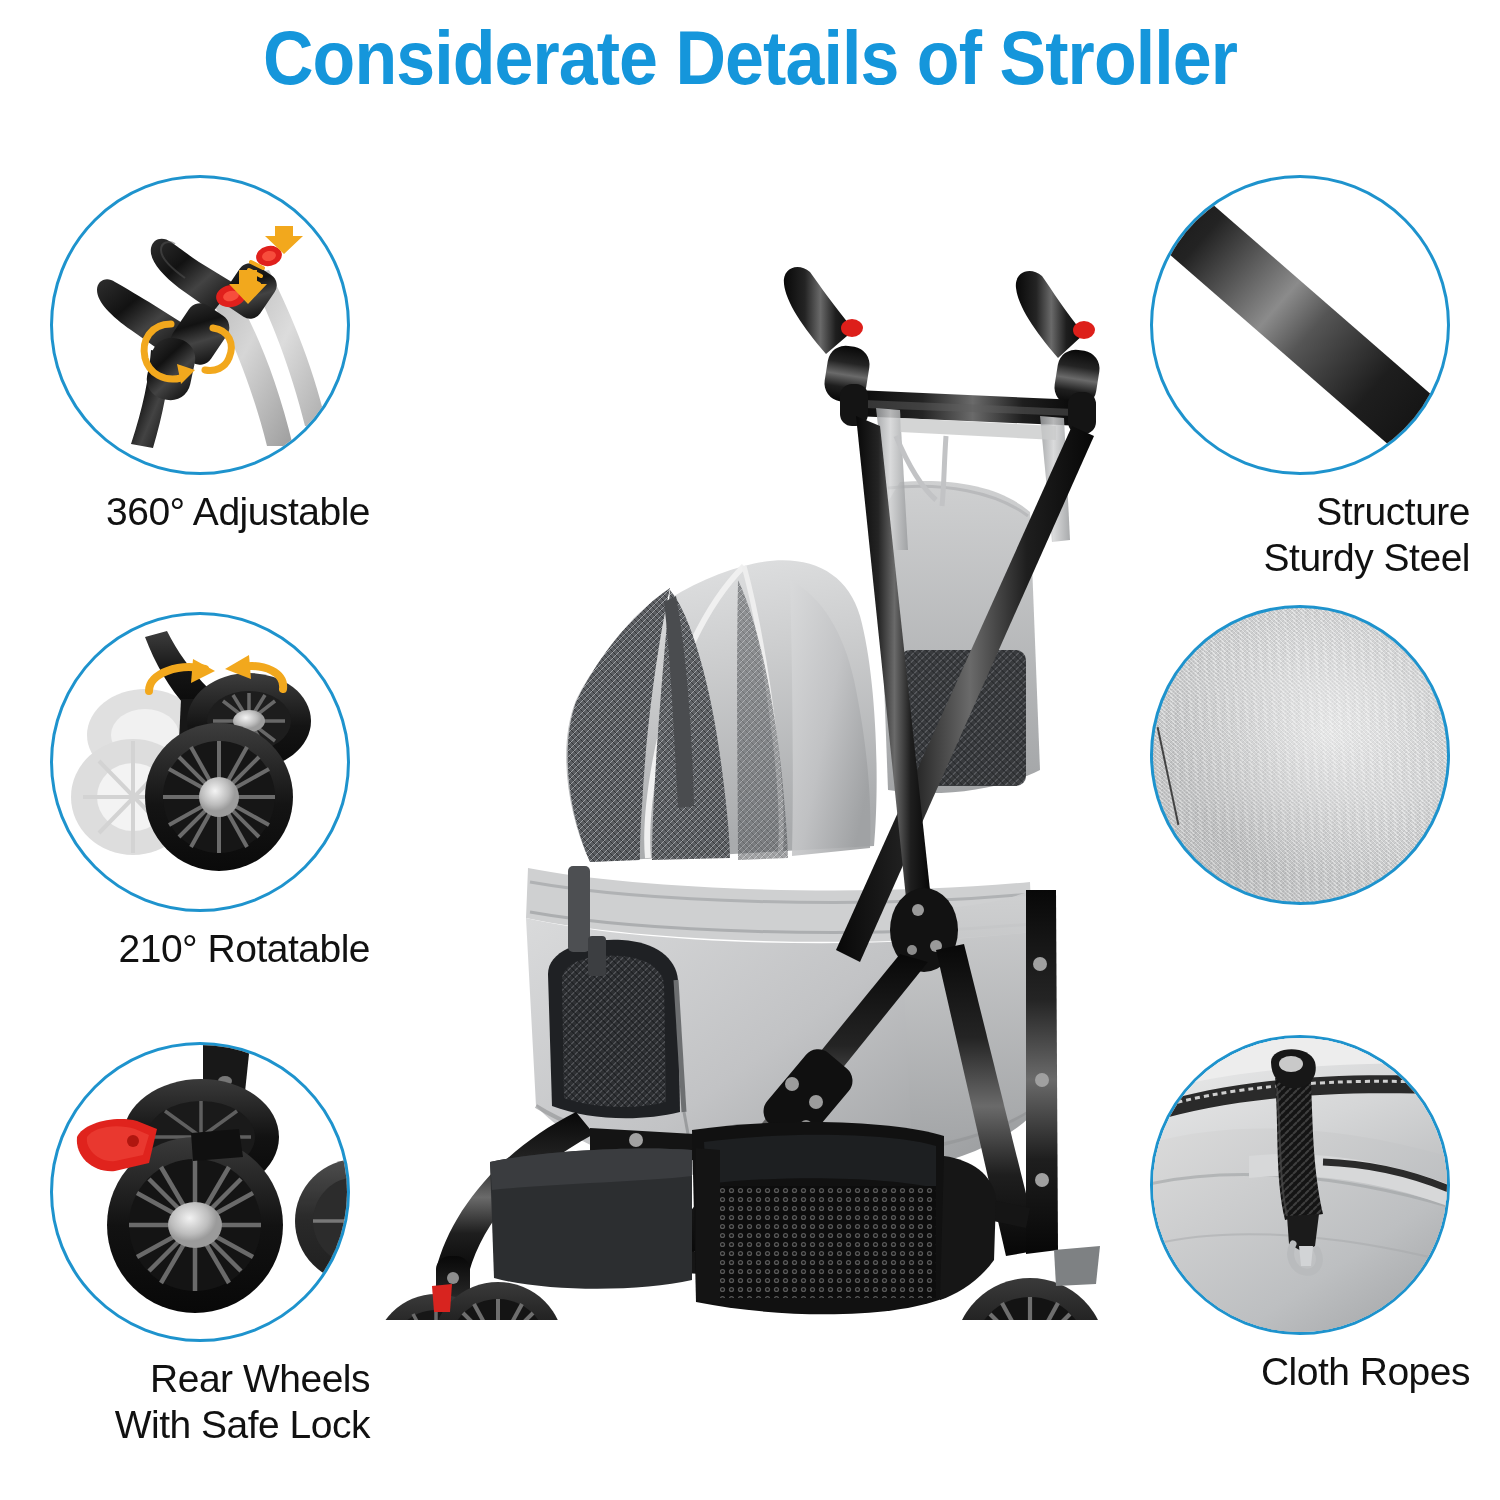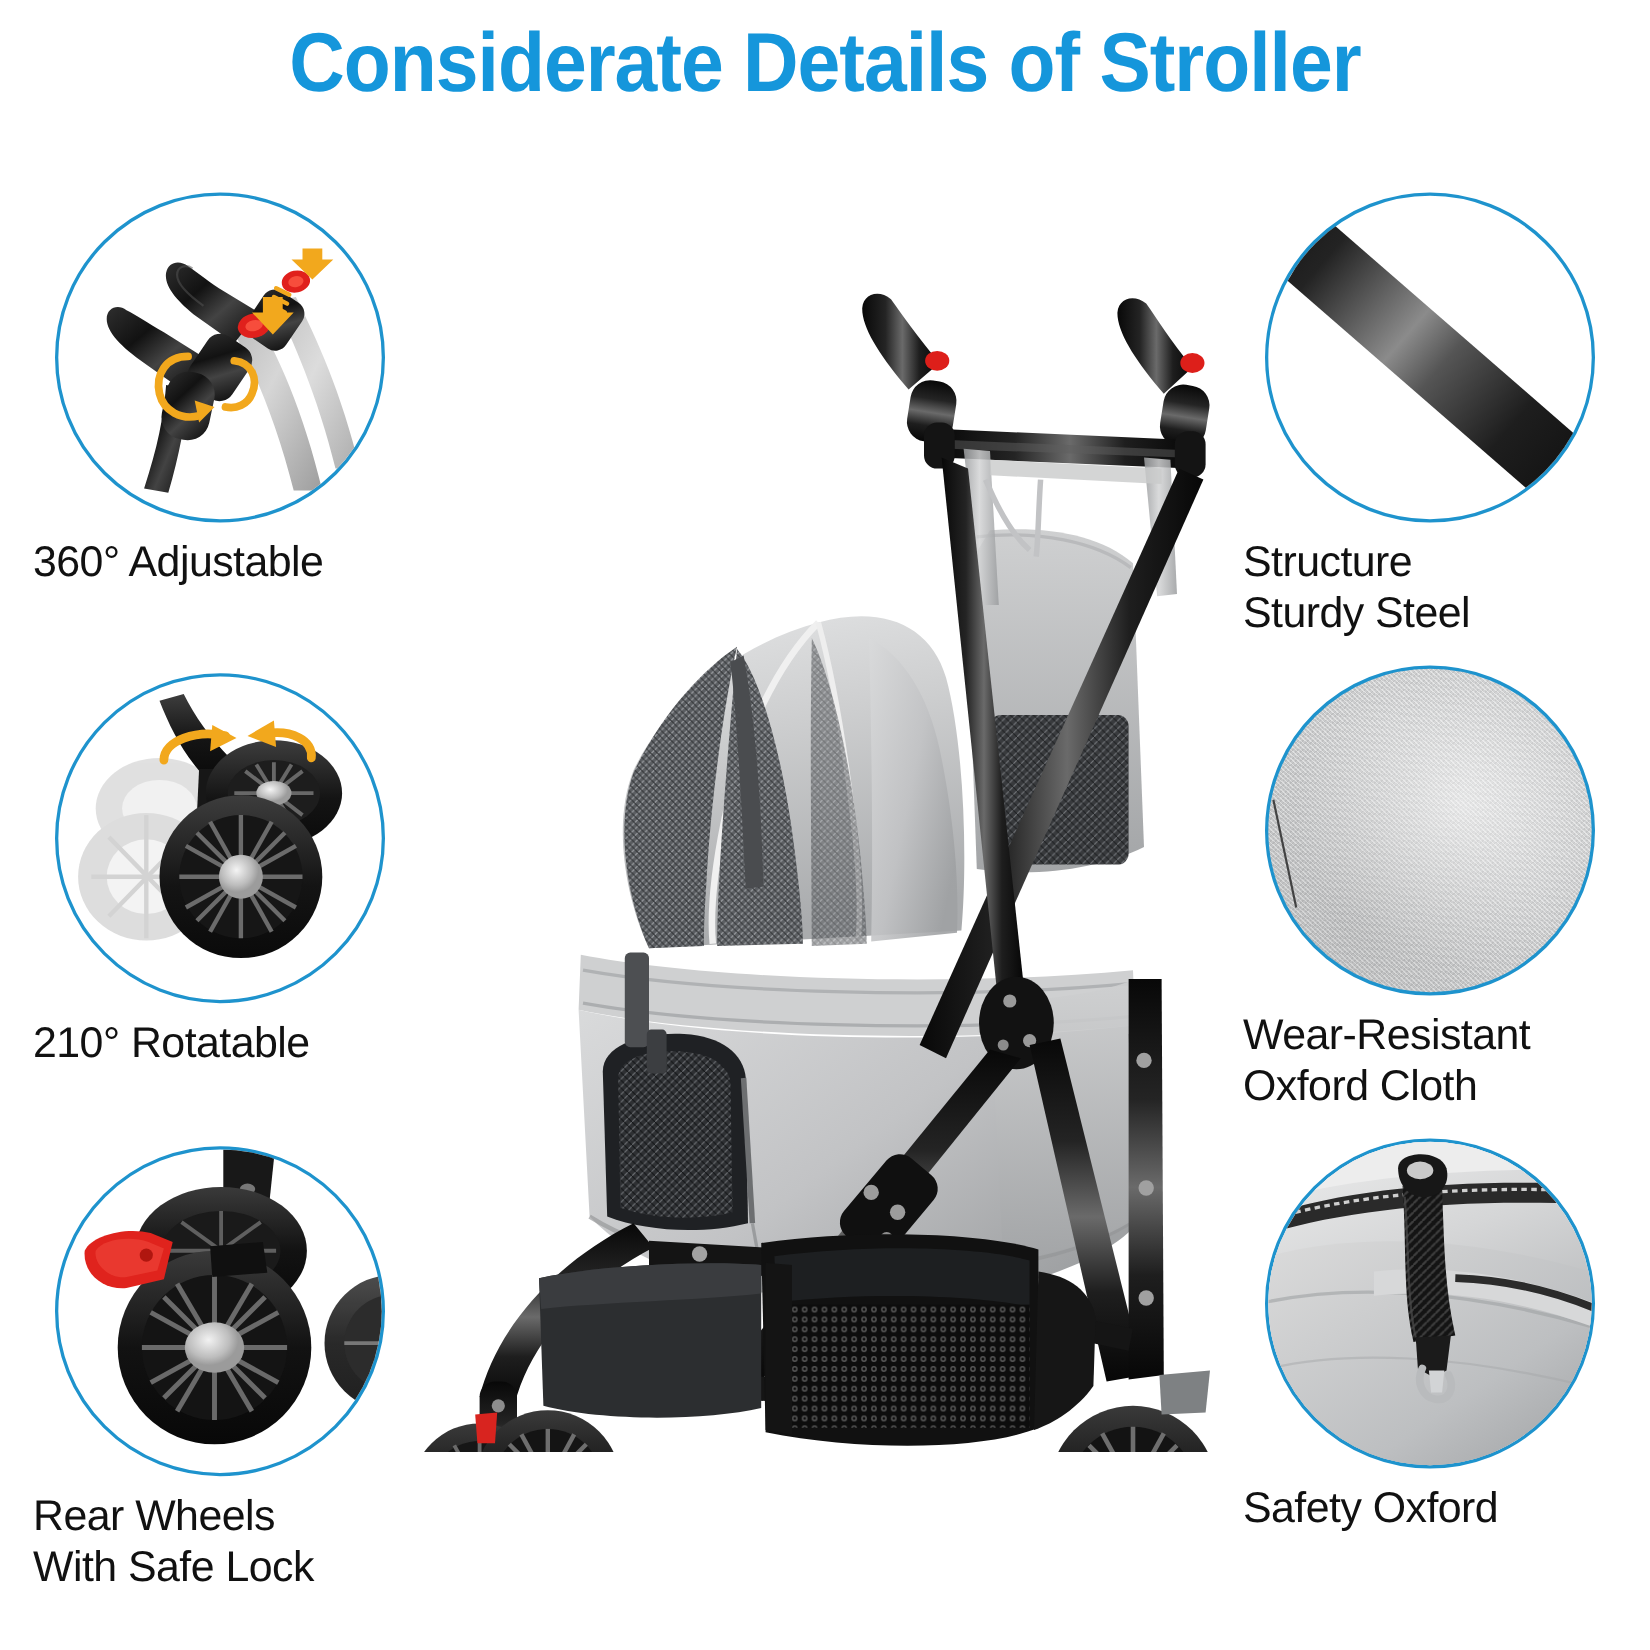--- a/index.html
+++ b/index.html
@@ -24,21 +24,21 @@
     letter-spacing: -1px;
     color: #1596db;
     transform: scaleX(0.92);
     white-space: nowrap;
   }
 
   
   .feature {
     position: absolute;
     width: 340px;
-    text-align: left;
+    text-align: right;
   }
   .circle {
     position: relative;
     width: 300px; height: 300px;
     margin: 0 auto;
     border: 3px solid #1e93cd;
     border-radius: 50%;
     overflow: hidden;
     background: #ffffff;
     box-sizing: border-box;
@@ -300,24 +300,20 @@
     <div>Sturdy Steel</div>
   </div>
 </div>
 
 <div class="feature f-right r-row2">
   <div class="circle oxford">
     <div class="abs" style="inset:0;background:
            radial-gradient(ellipse at 60% 42%, rgba(255,255,255,.55), rgba(0,0,0,0) 62%),
            radial-gradient(ellipse at 28% 78%, rgba(0,0,0,.07), rgba(0,0,0,0) 55%);"></div>
     <div class="abs" style="left:14px;top:118px;width:2px;height:100px;background:#2b2b2b;transform:rotate(-12deg);opacity:.85;"></div>
-  </div>
-  <div class="caption">
-    <div>Wear-Resistant</div>
-    <div>Oxford Cloth</div>
   </div>
 </div>
 
 <div class="feature f-right r-row3">
   <div class="circle">
     <svg viewBox="0 0 300 300" width="300" height="300">
       <defs>
         <linearGradient id="clothA" x1="0" y1="0" x2="0.4" y2="1">
           <stop offset="0%" stop-color="#f2f2f2"></stop>
           <stop offset="45%" stop-color="#d5d6d7"></stop>
@@ -355,21 +351,21 @@
 
       <path d="M118 24 C118 8 156 6 162 24 C166 40 154 52 138 50 C126 48 118 38 118 24 Z" fill="#171717"></path>
       <ellipse cx="138" cy="26" rx="12" ry="8" fill="#c9c9c9"></ellipse>
 
       <path d="M134 178 L166 176 L162 208 L150 214 L136 206 Z" fill="#1b1b1b"></path>
       <path d="M140 206 C134 218 140 232 152 234 C164 236 170 224 164 212" fill="none" stroke="#b9bbbd" stroke-width="7" stroke-linecap="round"></path>
       <path d="M146 208 L160 208 L158 228 L148 228 Z" fill="#d2d4d6"></path>
     </svg>
   </div>
   <div class="caption">
-    <div>Safety Oxford</div>
+    <div>Cloth Ropes</div>
     <div></div>
   </div>
 </div>
 
 <div id="stroller">
   <svg viewBox="0 0 820 1070" width="820" height="1070">
     <defs>
       <linearGradient id="fab1" x1="0" y1="0" x2="0.2" y2="1">
         <stop offset="0%" stop-color="#e3e4e5"></stop>
         <stop offset="40%" stop-color="#cdcecf"></stop>

